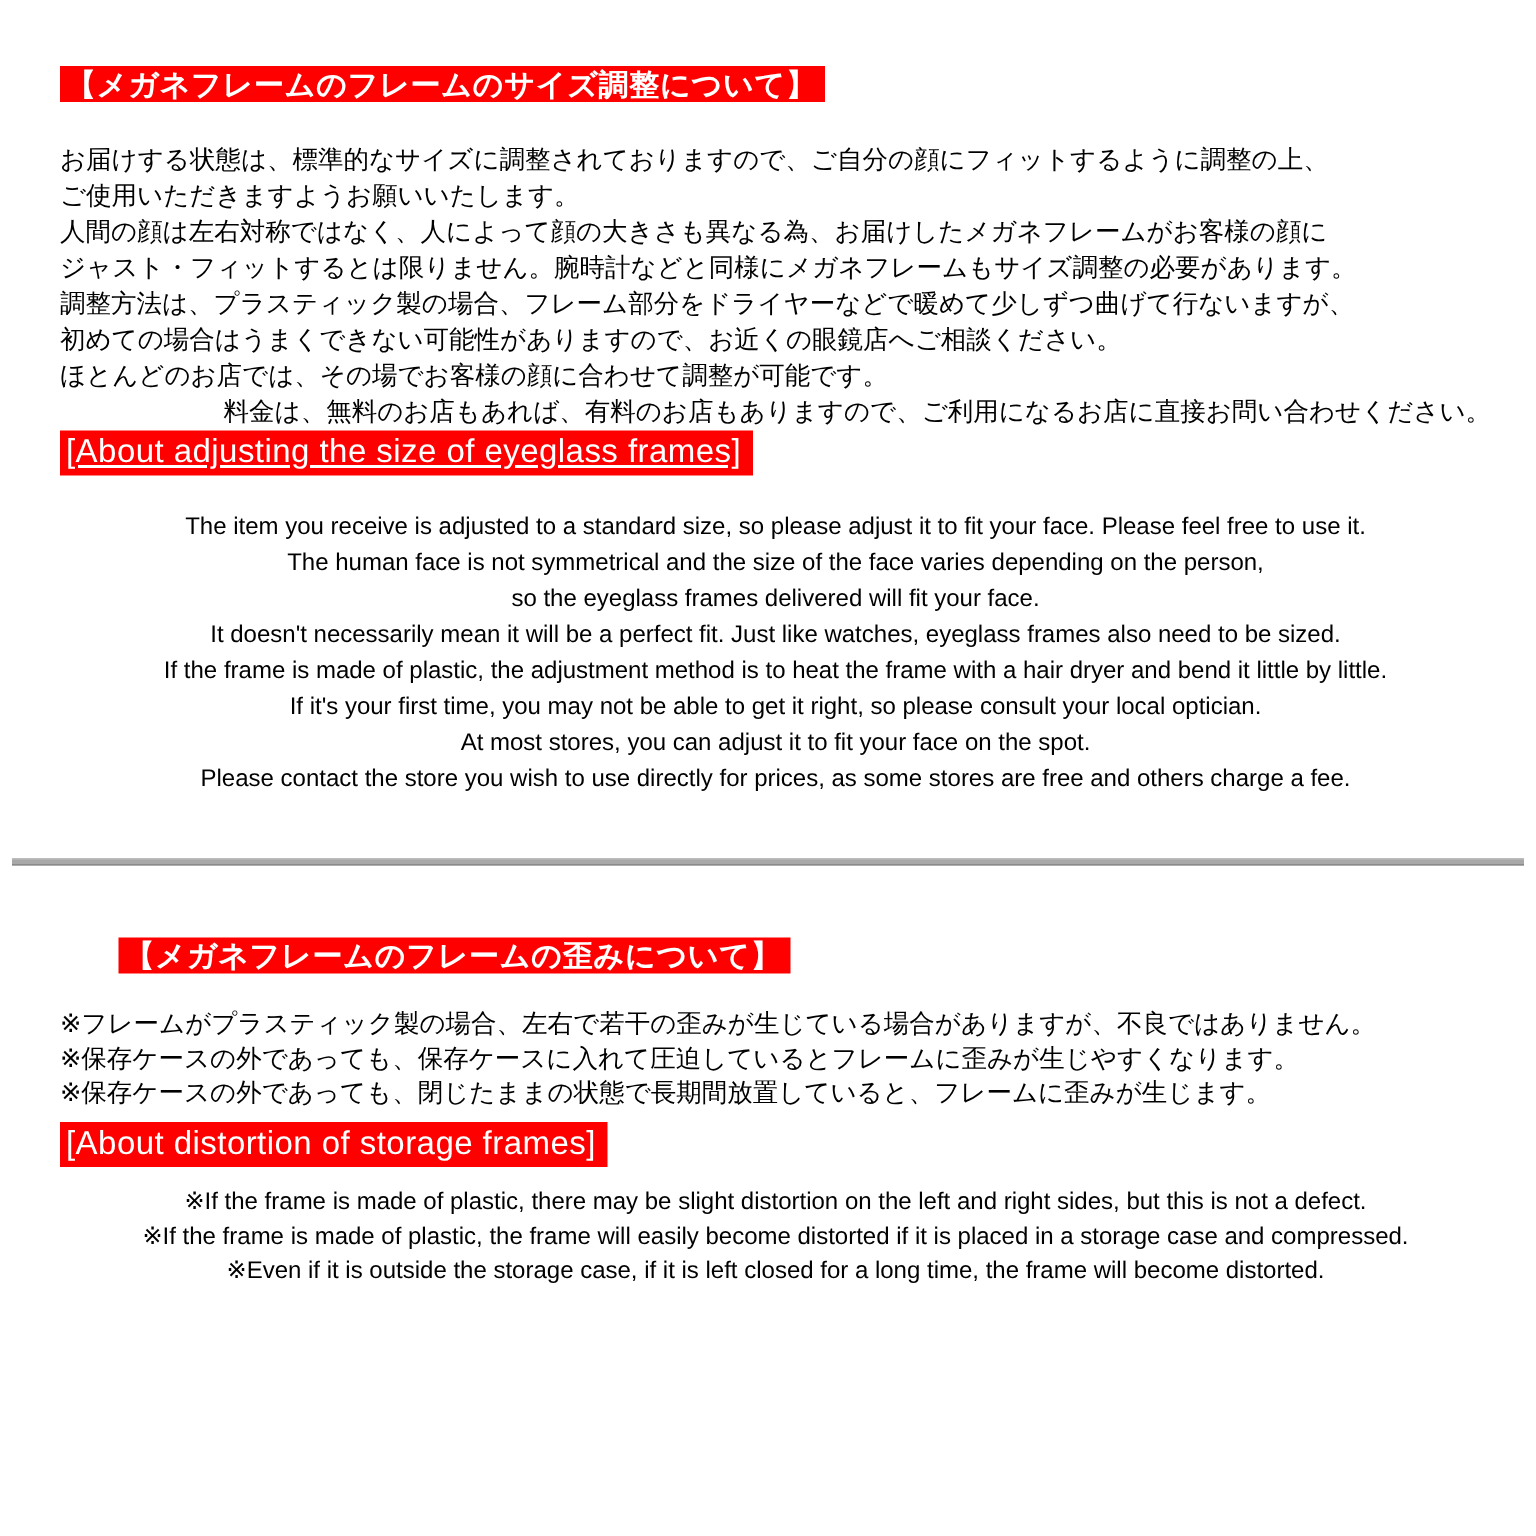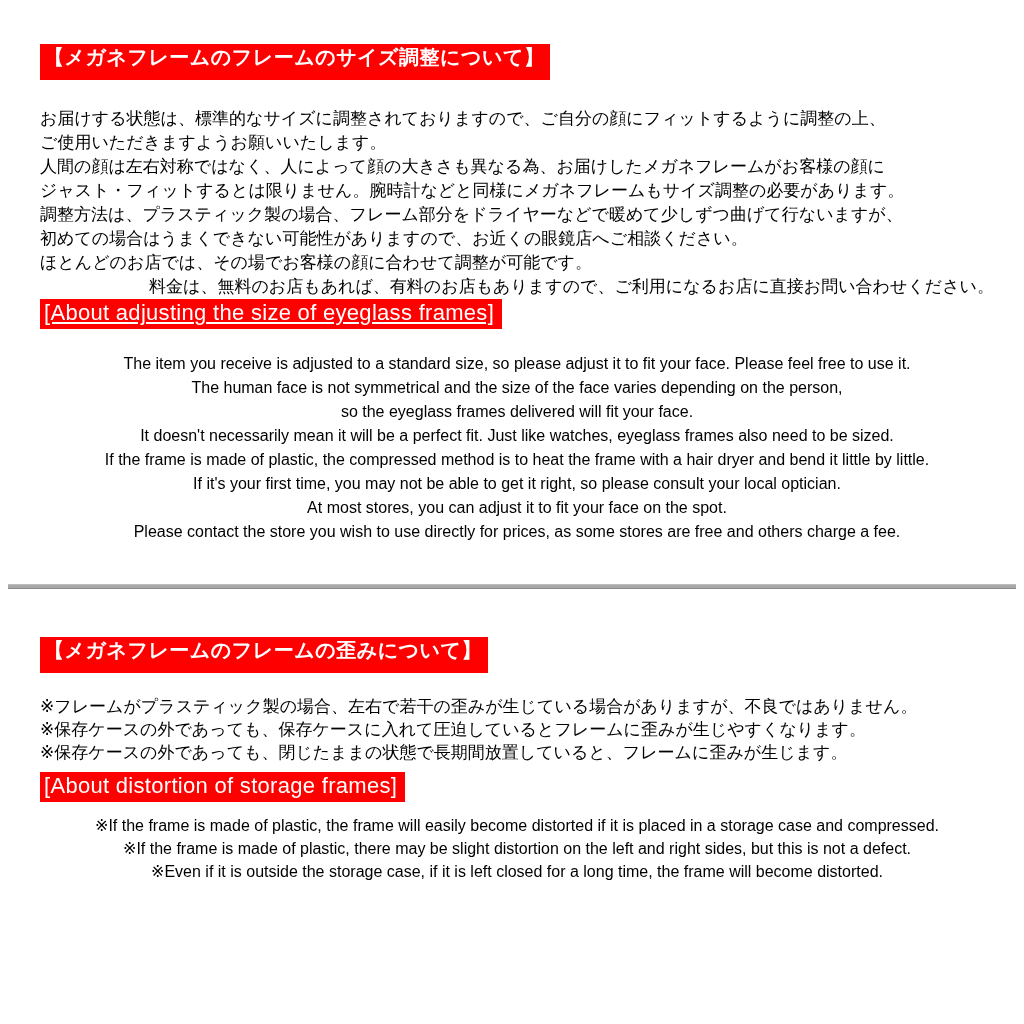--- a/index.html
+++ b/index.html
@@ -23,21 +23,21 @@
   .red-heading {
     display: inline-block;
     background: #ff0000;
     color: #ffffff;
     margin: 0;
   }
   .red-heading.jp {
     font-size: 20px;
     font-weight: bold;
     line-height: 1.05;
-    padding: 3px 6px 12px 4px;
+    padding: 3px 6px 0 4px;
     letter-spacing: 0.5px;
   }
   .red-heading.en {
     font-size: 22px;
     font-weight: normal;
     line-height: 1.1;
     padding: 2px 8px 4px 4px;
     letter-spacing: 0.3px;
   }
   p.body-text {
@@ -55,21 +55,21 @@
   }
   .note-line {
     white-space: pre-line;
   }
   .note-line.jp-text,
   .note-line.en-text {
     line-height: 23px;
   }
   .mb27 { margin-bottom: 27px; }
   .mb23 { margin-bottom: 23px; text-decoration: underline; }
-  .mb22 { margin-bottom: 22px; }
+  .mb22 { margin-bottom: 22px; margin-left: 39px; }
   .mb15 { margin-bottom: 15px; }
   .mb13 { margin-bottom: 8px; }
   .mb12 { margin-bottom: 12px; }
   .mb10 { margin-bottom: 10px; }
   .mb41 { margin-bottom: 41px; text-align: right; }
   .divider {
     height: 3px;
     margin: 40px 8px 0 8px;
     background: #a8a8a8;
     border-bottom: 1px solid #8a8a8a;
@@ -97,40 +97,40 @@
     <p class="body-text jp-text mb41">料金は、無料のお店もあれば、有料のお店もありますので、ご利用になるお店に直接お問い合わせください。</p>
 
     <h2 class="red-heading en mb23">[About adjusting the size of eyeglass frames]</h2>
 
     <p class="body-text en-text mb15">The item you receive is adjusted to a standard size, so please adjust it to fit your face. Please feel free to use it.</p>
 
     <p class="body-text en-text mb10">The human face is not symmetrical and the size of the face varies depending on the person,
 so the eyeglass frames delivered will fit your face.
 It doesn't necessarily mean it will be a perfect fit. Just like watches, eyeglass frames also need to be sized.</p>
 
-    <p class="body-text en-text mb10">If the frame is made of plastic, the compressed method is to heat the frame with a hair dryer and bend it little by little.
+    <p class="body-text en-text mb10">If the frame is made of plastic, the adjustment method is to heat the frame with a hair dryer and bend it little by little.
 If it's your first time, you may not be able to get it right, so please consult your local optician.
 At most stores, you can adjust it to fit your face on the spot.</p>
 
     <p class="body-text en-text">Please contact the store you wish to use directly for prices, as some stores are free and others charge a fee.</p>
   </section>
 
   <div class="divider"></div>
 
   <section class="content bottom">
     <h2 class="red-heading jp mb22">【メガネフレームのフレームの歪みについて】</h2>
 
     <div class="mb13">
       <div class="note-line jp-text">※フレームがプラスティック製の場合、左右で若干の歪みが生じている場合がありますが、不良ではありません。</div>
       <div class="note-line jp-text">※保存ケースの外であっても、保存ケースに入れて圧迫しているとフレームに歪みが生じやすくなります。</div>
       <div class="note-line jp-text">※保存ケースの外であっても、閉じたままの状態で長期間放置していると、フレームに歪みが生じます。</div>
     </div>
 
     <h2 class="red-heading en mb12">[About distortion of storage frames]</h2>
 
     <div>
+      <div class="note-line en-text">※If the frame is made of plastic, there may be slight distortion on the left and right sides, but this is not a defect.</div>
       <div class="note-line en-text">※If the frame is made of plastic, the frame will easily become distorted if it is placed in a storage case and compressed.</div>
-      <div class="note-line en-text">※If the frame is made of plastic, there may be slight distortion on the left and right sides, but this is not a defect.</div>
       <div class="note-line en-text">※Even if it is outside the storage case, if it is left closed for a long time, the frame will become distorted.</div>
     </div>
   </section>
 
 </div>
 
 </body></html>

